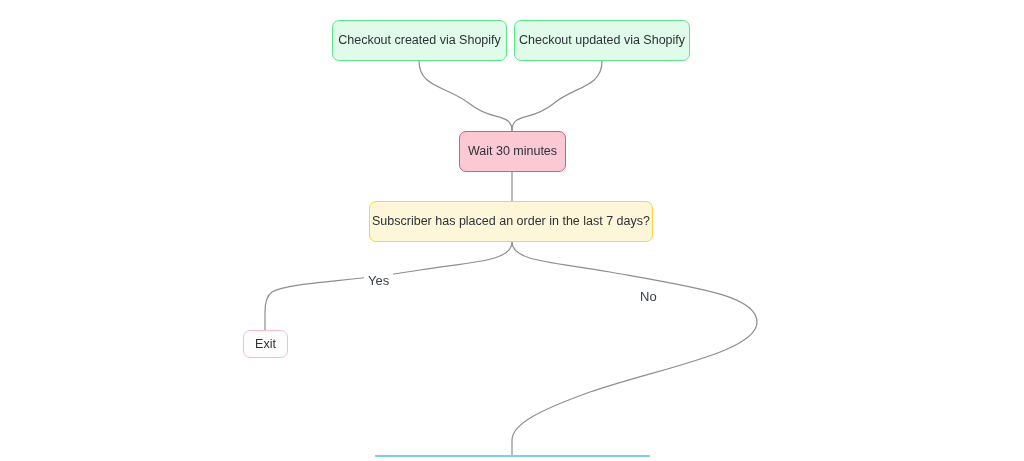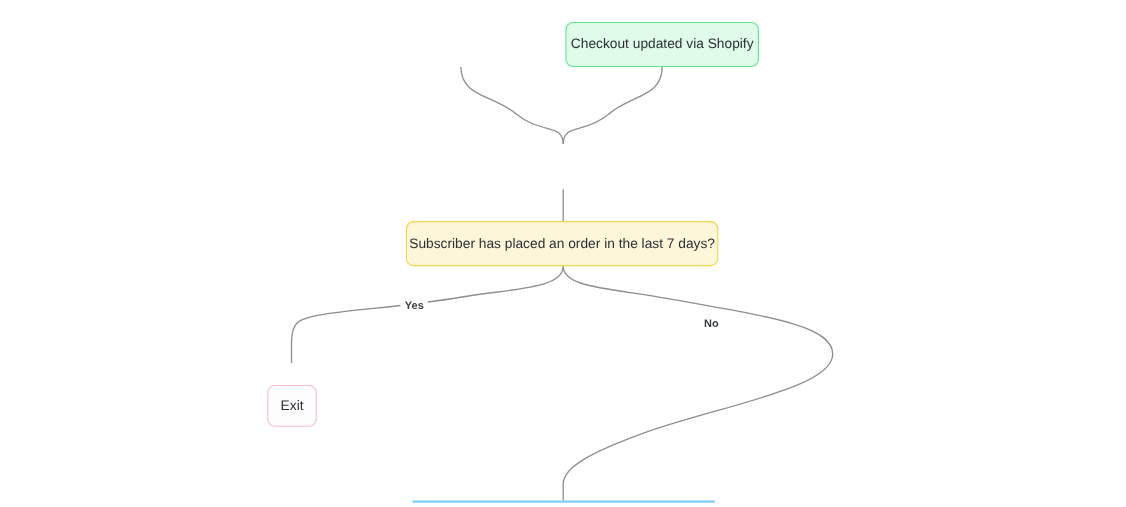--- a/index.html
+++ b/index.html
@@ -58,54 +58,59 @@
     border: 1.8px solid #f8bcc9;
   }
   .node-next {
     position: absolute;
     box-sizing: border-box;
     border-top: 2px solid #7fcdf5;
     background: transparent;
   }
   .edge-label {
     position: absolute;
-    font-size: 10px;
+    font-size: 13px;
     color: #3a3f44;
     background: #ffffff;
     padding: 1px 4px;
     white-space: nowrap;
-    font-weight: bold;
   }
 </style>
 </head>
 <body>
 
 <div id="canvas">
 
   <svg id="edges" viewBox="0 0 1024 461" xmlns="http://www.w3.org/2000/svg">
     <g fill="none" stroke="#8a8f94" stroke-width="1.2">
       <path d="M419,61 C419,88 448,86 470,104 C492,122 512,112 512,131"></path>
       <path d="M602,61 C602,88 574,86 553,104 C531,122 512,112 512,131"></path>
       <path d="M512,172 L512,201"></path>
       <path d="M512,242 C512,262 470,262 420,270 C350,282 290,282 272,292 C266,296 265,304 265,312 L265,330"></path>
       <path d="M512,242 C512,262 556,262 610,272 C700,288 757,296 757,322 C757,352 660,368 590,392 C540,410 512,424 512,440 L512,455"></path>
     </g>
   </svg>
 
+  <div class="node node-trigger" style="left:332px; top:20px; width:175px; height:41px;">
+    <span>Checkout created via Shopify</span>
+  </div>
 
   <div class="node node-trigger" style="left:514px; top:20px; width:176px; height:41px;justify-content:center;">
     <span>Checkout updated via Shopify</span>
   </div>
 
+  <div class="node node-wait" style="left:459px; top:131px; width:107px; height:41px;">
+    <span>Wait 30 minutes</span>
+  </div>
 
   <div class="node node-decision" style="left:369px; top:201px; width:284px; height:41px;">
     <span>Subscriber has placed an order in the last 7 days?</span>
   </div>
 
-  <div class="node node-exit" style="left:243px; top:330px; width:45px; height:38px;margin-top:20px;">
+  <div class="node node-exit" style="left:243px; top:330px; width:45px; height:28px;">
     <span>Exit</span>
   </div>
 
   <div class="node-next" style="left:375px; top:455px; width:275px; height:6px;"></div>
 
   <div class="edge-label" style="left:364px; top:272px;">Yes</div>
 
   <div class="edge-label" style="left:636px; top:272px;margin-top:16px;">No</div>
 
 </div>

